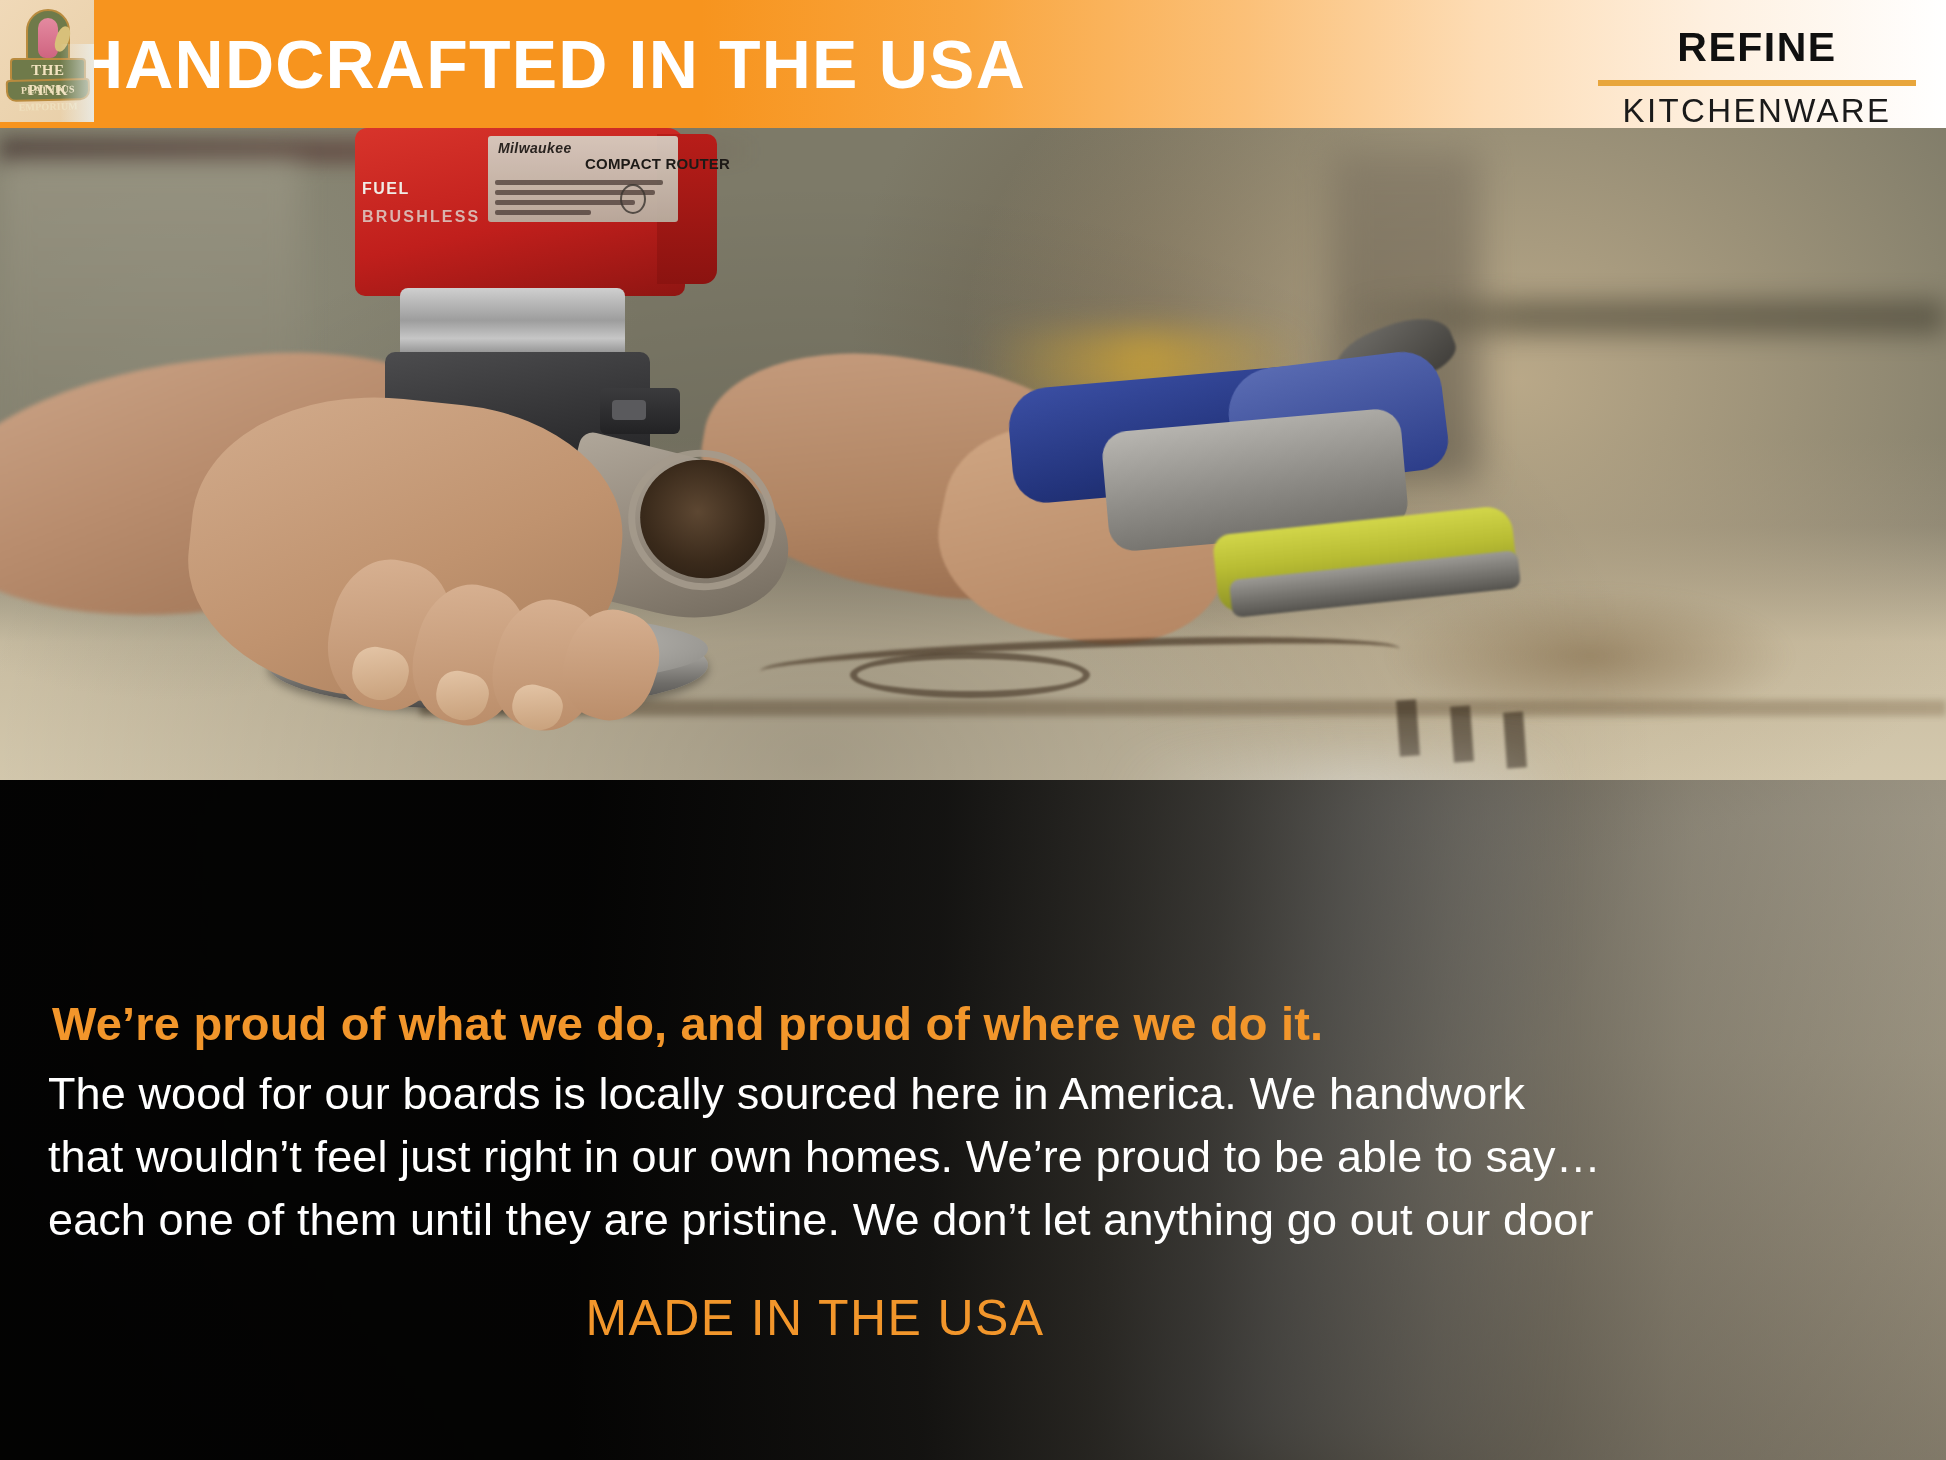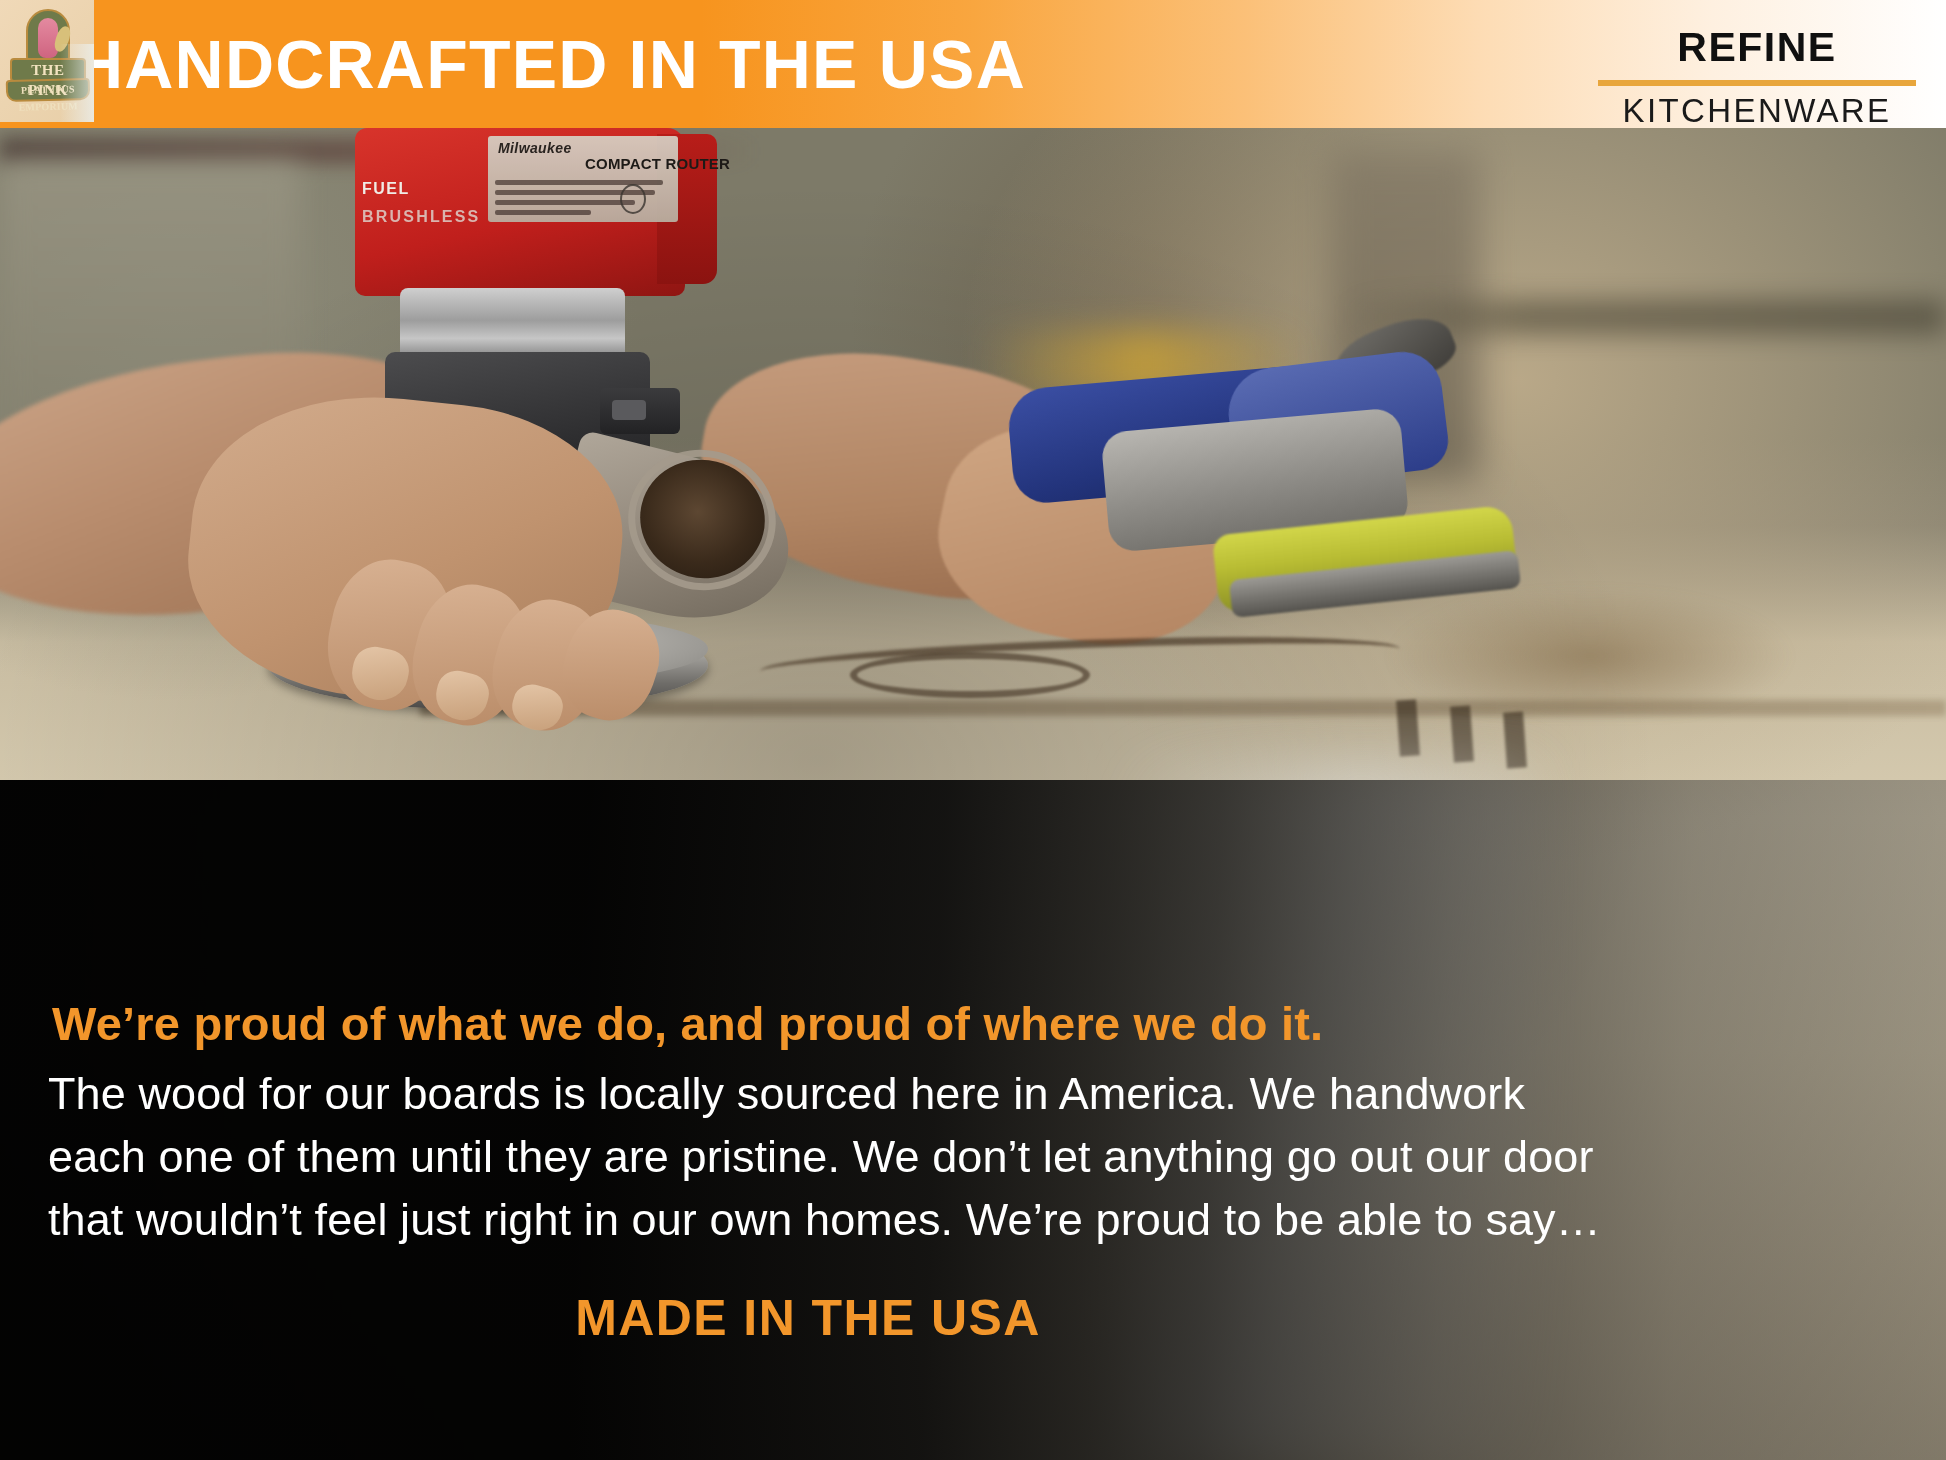--- a/index.html
+++ b/index.html
@@ -437,23 +437,23 @@
   }
   .body-copy {
     position:absolute; left:48px; top:1062px; z-index:16;
     width:1880px;
     font-size:45px; font-weight:400; color:#FFFFFF;
     line-height:63px; letter-spacing:.1px;
   }
   .body-copy .bl { display:block; white-space:nowrap; }
 
   .made {
-    position:absolute; left:8px; top:1288px; width:1600px; z-index:16;
+    position:absolute; left:15px; top:1288px; width:1600px; z-index:16;
     text-align:center;
-    font-size:50px; font-weight:700; color:#F2962B;
+    font-size:50px; font-weight:400; color:#F2962B;
     letter-spacing:1.4px; line-height:60px;
   }
 </style>
 </head>
 <body>
 
 <div class="slide">
 
   <div class="photo">
 
@@ -536,19 +536,19 @@
     <div class="wm-t2">PLATYPUS EMPORIUM</div>
     <div class="wm-fade"></div>
   </div>
 
   <div class="panel"></div>
 
   <div class="lead">We’re proud of what we do, and proud of where we do it.</div>
 
   <div class="body-copy">
     <span class="bl">The wood for our boards is locally sourced here in America. We handwork</span>
+    <span class="bl">that wouldn’t feel just right in our own homes. We’re proud to be able to say…</span>
     <span class="bl">each one of them until they are pristine. We don’t let anything go out our door</span>
-    <span class="bl">that wouldn’t feel just right in our own homes. We’re proud to be able to say…</span>
   </div>
 
   <div class="made">MADE IN THE USA</div>
 
 </div>
 
 </body></html>

